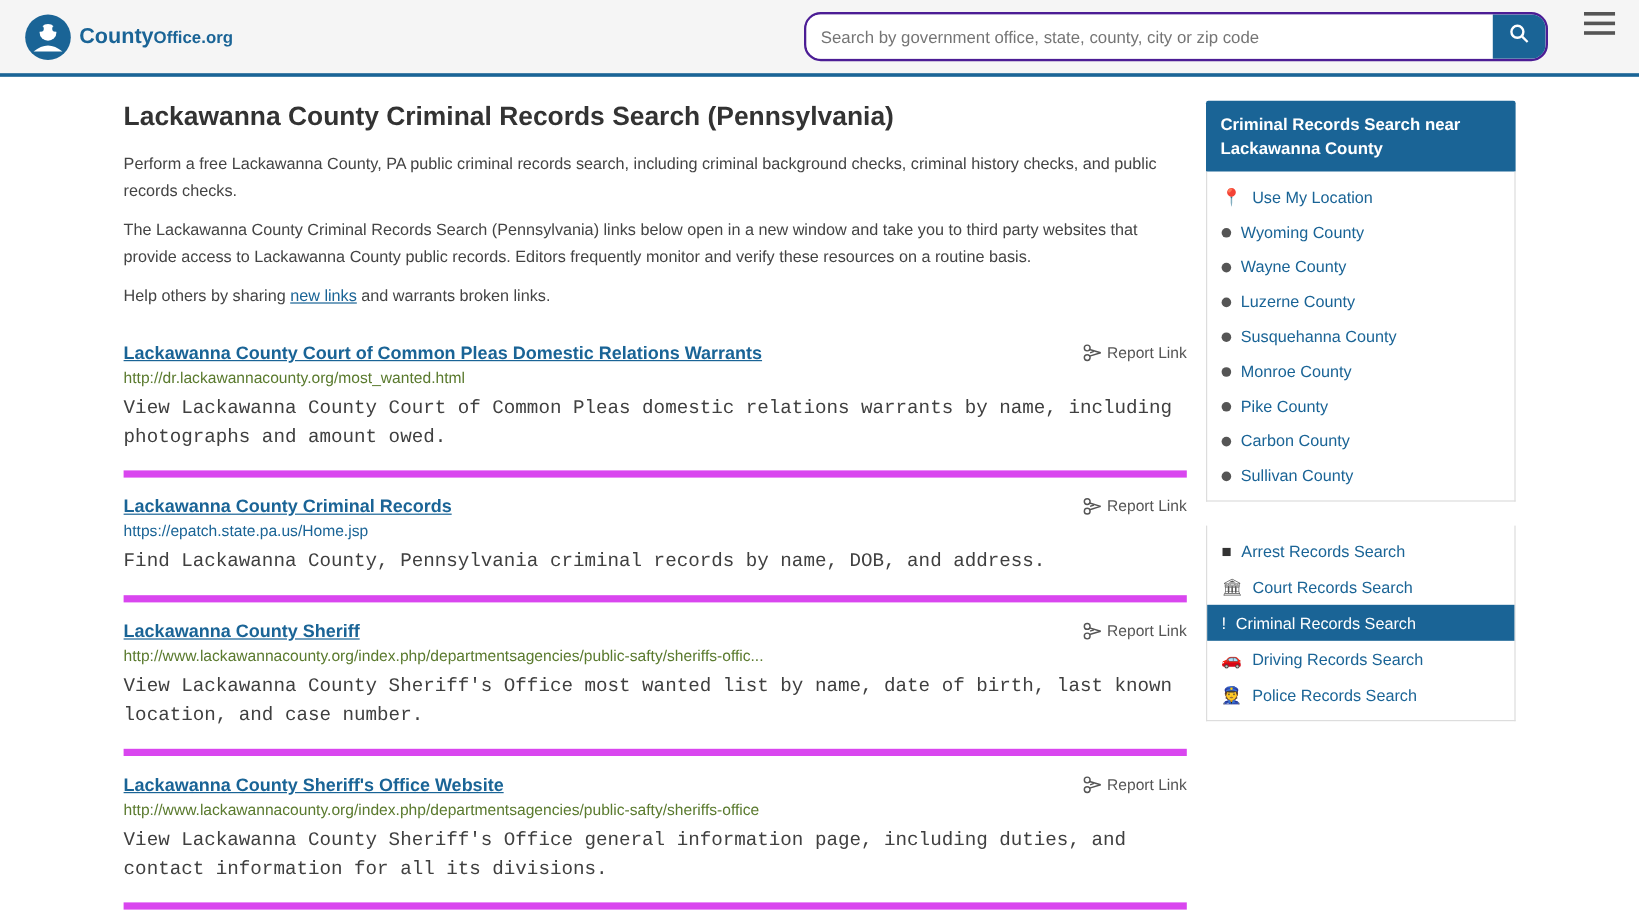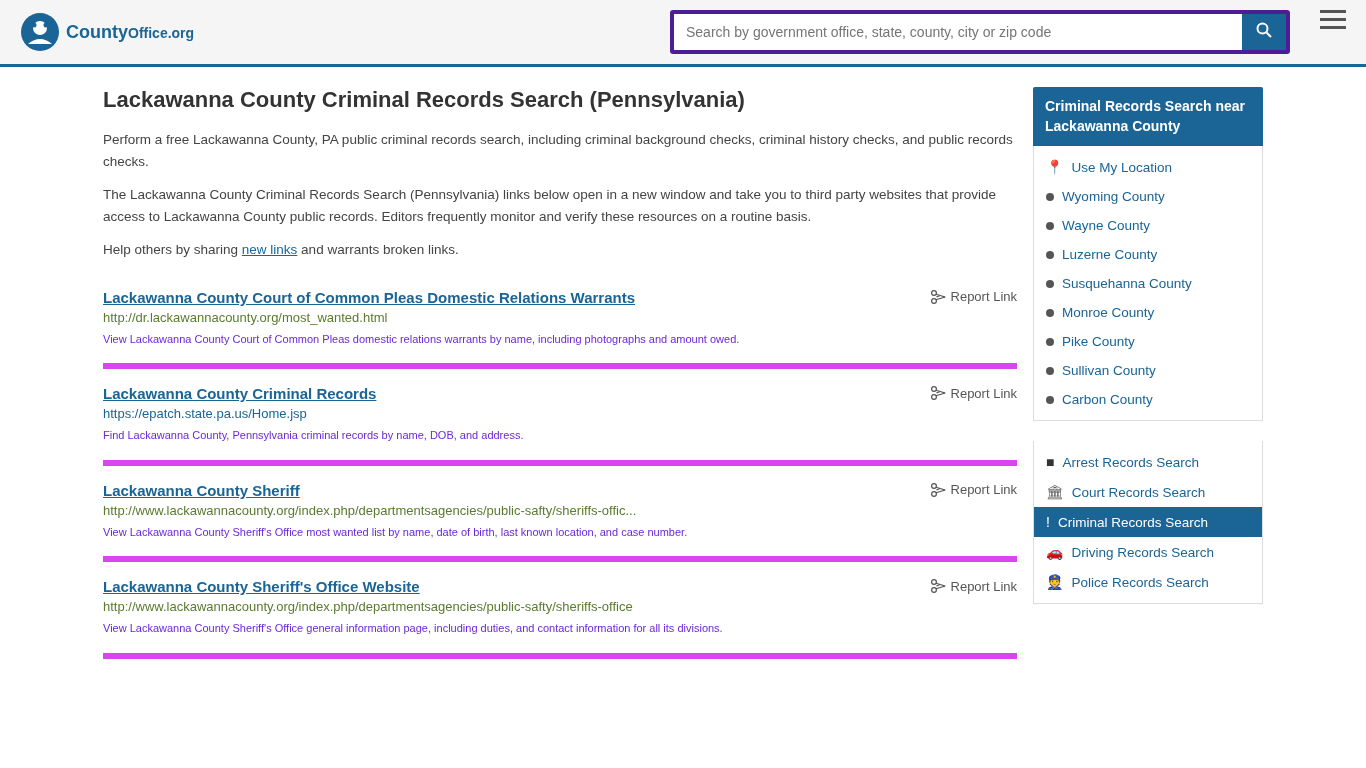--- a/index.html
+++ b/index.html
@@ -33,22 +33,22 @@
       font-weight: bold;
     }
     .logo-org {
       color: #555;
       font-size: 14px;
     }
     .search-bar {
       flex: 1;
       max-width: 620px;
       display: flex;
-      border: 4px solid #4c1d95;
-      border-radius: 3px;
+      border: 2px solid #4c1d95;
+      border-radius: 14px;
       overflow: hidden;
       margin-left: auto;
     }
     .search-bar input {
       flex: 1;
       padding: 8px 12px;
       border: none;
       outline: none;
       font-size: 14px;
       color: #999;
@@ -73,21 +73,21 @@
       max-width: 1200px;
       margin: 0 auto;
       padding: 20px 20px;
       display: flex;
       gap: 16px;
     }
     .content-area {
       flex: 1;
     }
     .sidebar {
-      width: 230px;
+      width: 258px;
       flex-shrink: 0;
     }
 
     
     .page-title {
       font-size: 22px;
       font-weight: bold;
       color: #333;
       margin-bottom: 16px;
     }
@@ -151,23 +151,24 @@
       margin-left: 16px;
     }
     .result-url {
       font-size: 13px;
       color: #5a7a2e;
       margin-bottom: 6px;
       word-break: break-all;
     }
     .result-url.blue { color: #1a6496; }
     .result-desc {
-      font-size: 11px;
-      color: #6d28d9;
+      font-size: 16px;
+      color: #404040;
       line-height: 1.5;
+      font-family: Liberation Mono, monospace;
     }
 
     
     .sidebar-section {
       margin-bottom: 20px;
     }
     .sidebar-header {
       background: #1a6496;
       color: white;
       padding: 10px 12px;
@@ -370,25 +371,25 @@
             <a class="sidebar-link" href="#">
               <span class="dot"></span>
               <span>Monroe County</span>
             </a>
             <a class="sidebar-link" href="#">
               <span class="dot"></span>
               <span>Pike County</span>
             </a>
             <a class="sidebar-link" href="#">
               <span class="dot"></span>
+              <span>Carbon County</span>
+            </a>
+            <a class="sidebar-link" href="#">
+              <span class="dot"></span>
               <span>Sullivan County</span>
-            </a>
-            <a class="sidebar-link" href="#">
-              <span class="dot"></span>
-              <span>Carbon County</span>
             </a>
           </div>
       </div>
     </div>
 
     <div class="sidebar-section">
       <div class="sidebar-body">
         <div id="public-records-list">
             <a class="sidebar-record-link" href="#">
               <span class="rec-icon" style="color:#333">■</span>

